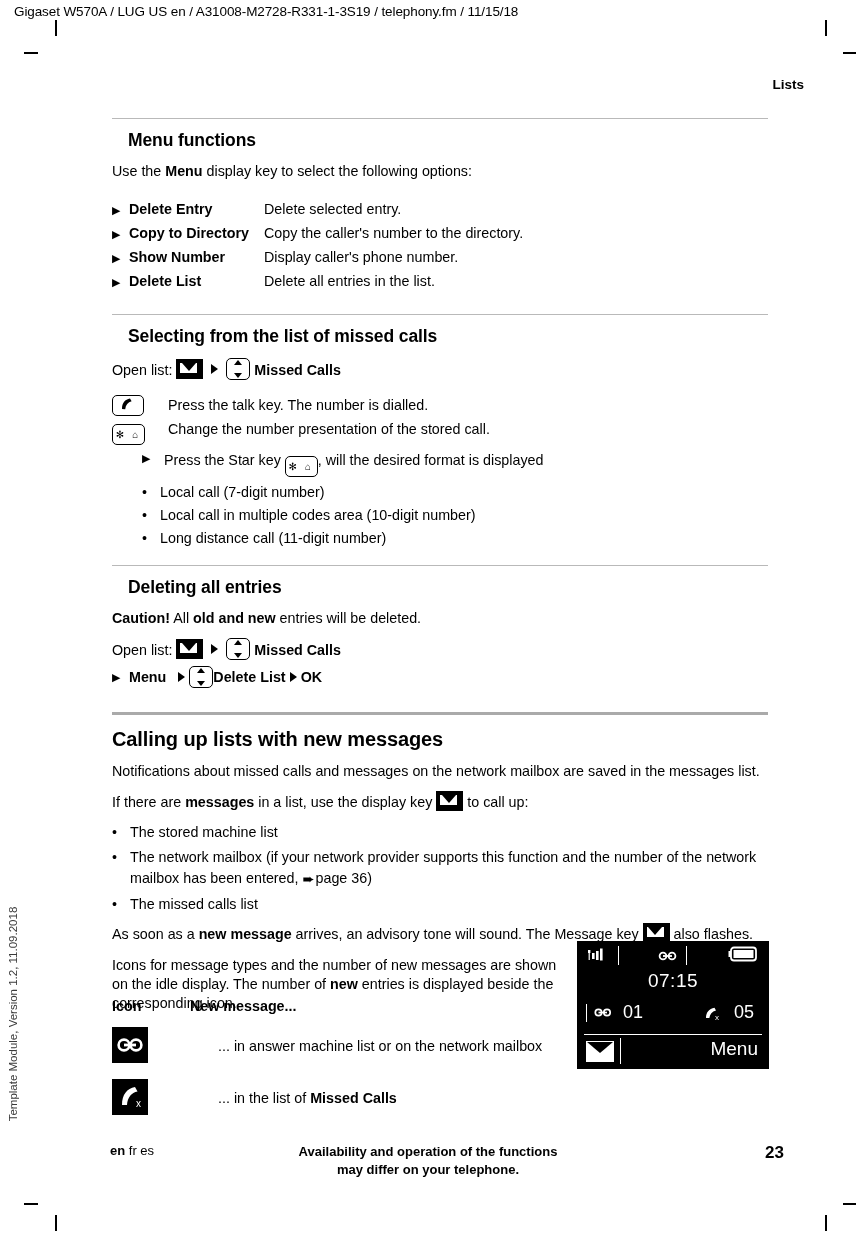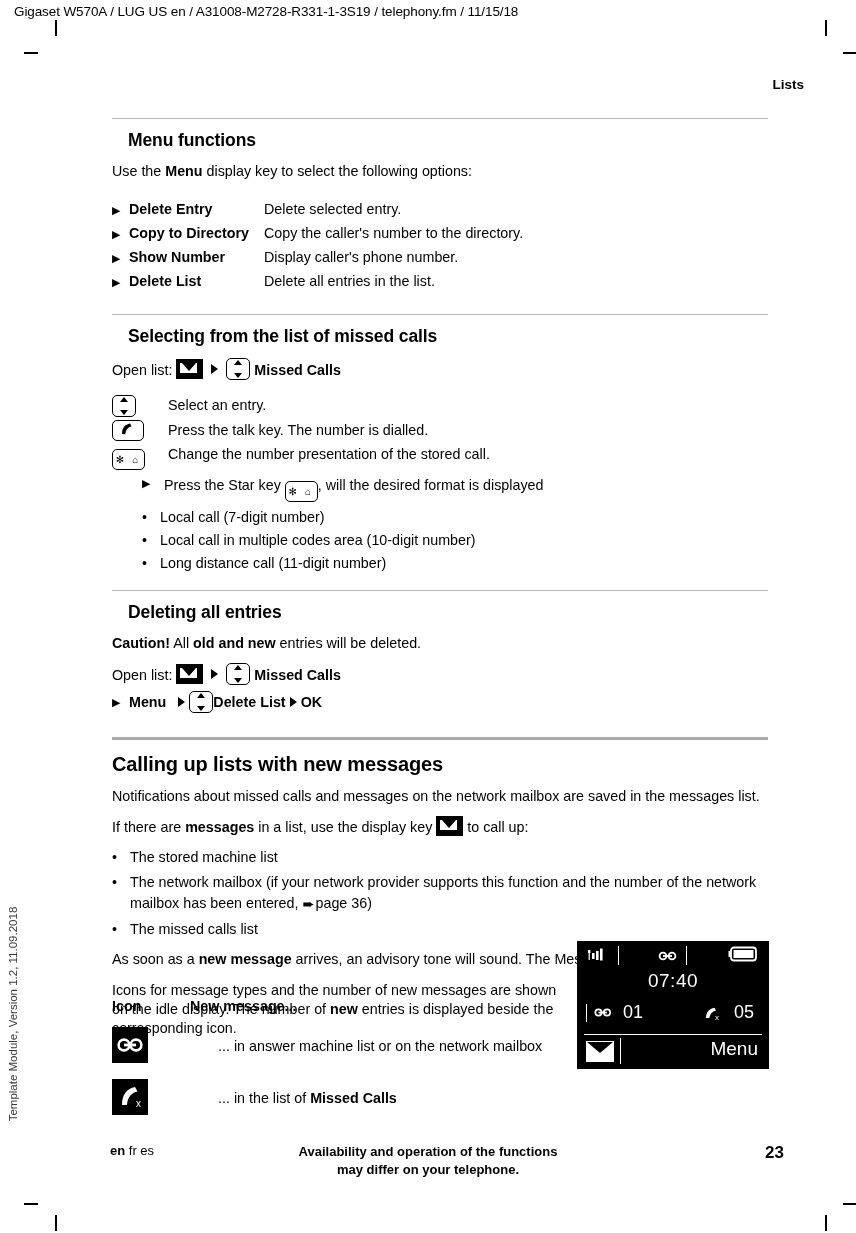--- a/index.html
+++ b/index.html
@@ -461,24 +461,20 @@
   <h2 class="sec">Selecting from the list of missed calls</h2>
 
   <div class="openline" style="margin-bottom:12px;">
     <span>Open list:</span>
     <span class="ico ico-envelope"></span>
     <span class="tri"></span>
     <span class="ico ico-nav"></span>
     <span class="lbl">Missed Calls</span>
   </div>
 
-  <div class="keyrow">
-    <span class="keycell"><span class="ico ico-nav"></span></span>
-    <span class="keytext">Select an entry.</span>
-  </div>
   <div class="keyrow">
     <span class="keycell">
       <span class="ico ico-talk">
         <svg width="28" height="17" viewBox="0 0 28 17" style="display:block;">
           <path d="M9 13 C9 7, 12 3.5, 17 2.6 L18.6 5.2 C15 6.2, 12.6 8.8, 12.2 13.2 Z" fill="#000"></path>
         </svg>
       </span>
     </span>
     <span class="keytext">Press the talk key. The number is dialled.</span>
   </div>
@@ -601,21 +597,21 @@
       <rect x="7" y="7.1" width="9" height="1.8" fill="#fff"></rect>
     </svg>
     <div class="vdiv" style="left:108px;"></div>
     <svg width="30" height="17" viewBox="0 0 30 17" style="position:absolute; right:10px; top:4px;">
       <rect x="3" y="1.5" width="25" height="13" rx="3" ry="3" fill="none" stroke="#fff" stroke-width="1.8"></rect>
       <rect x="5.5" y="4" width="20" height="8" fill="#fff"></rect>
       <rect x="0.5" y="5" width="2.5" height="6" fill="#fff"></rect>
     </svg>
   </div>
 
-  <div class="disp-time">07:40</div>
+  <div class="disp-time">07:15</div>
 
   <div class="disp-counts">
     <div class="disp-count-left">
       <span style="display:inline-block; width:1px; height:18px; background:#fff; margin-right:5px;"></span>
       <svg width="24" height="15" viewBox="0 0 24 15" style="margin-right:7px;">
         <circle cx="6.5" cy="7.5" r="3.2" fill="none" stroke="#fff" stroke-width="1.7"></circle>
         <circle cx="15" cy="7.5" r="3.2" fill="none" stroke="#fff" stroke-width="1.7"></circle>
         <rect x="6.5" y="6.7" width="8.5" height="1.7" fill="#fff"></rect>
       </svg>
       <span>01</span>

